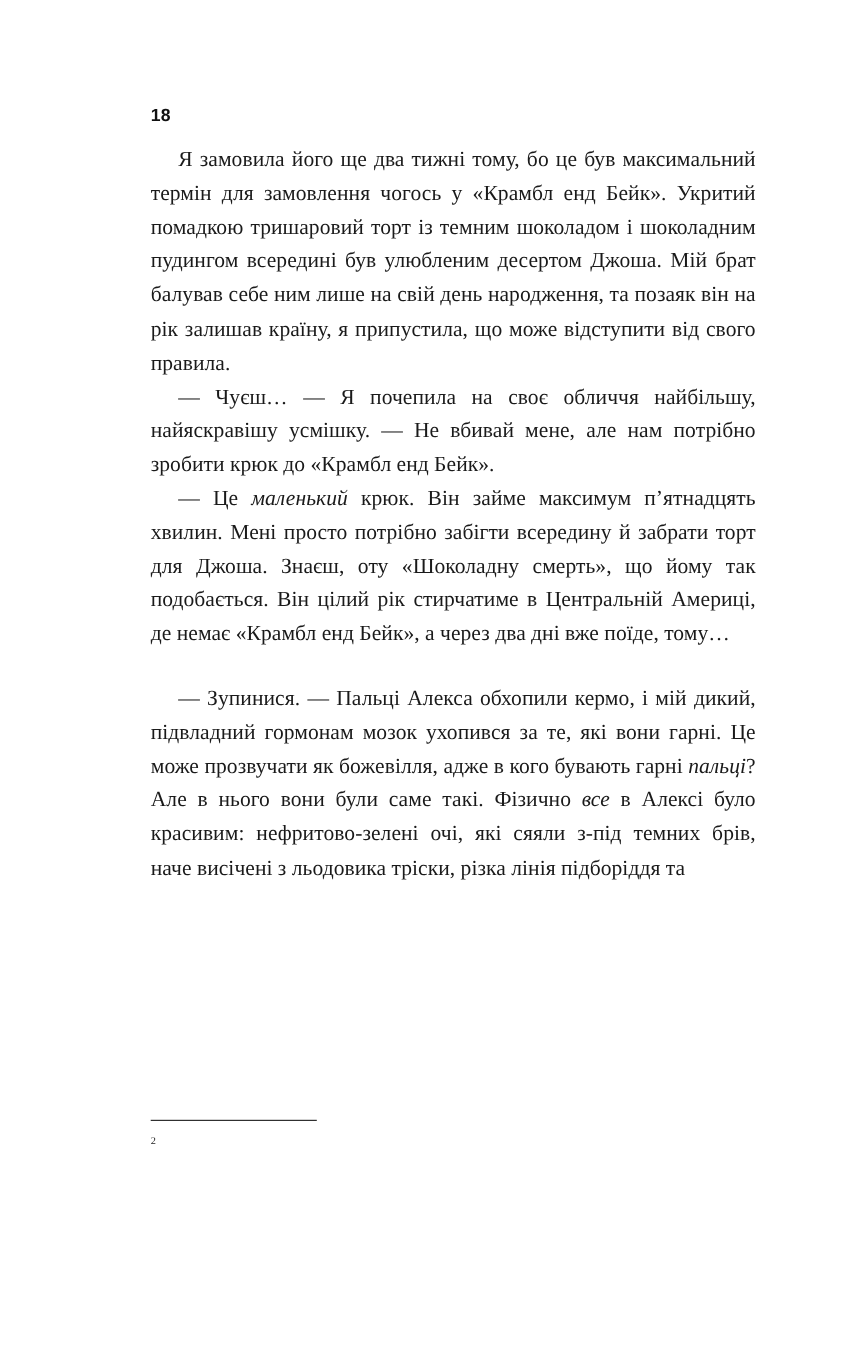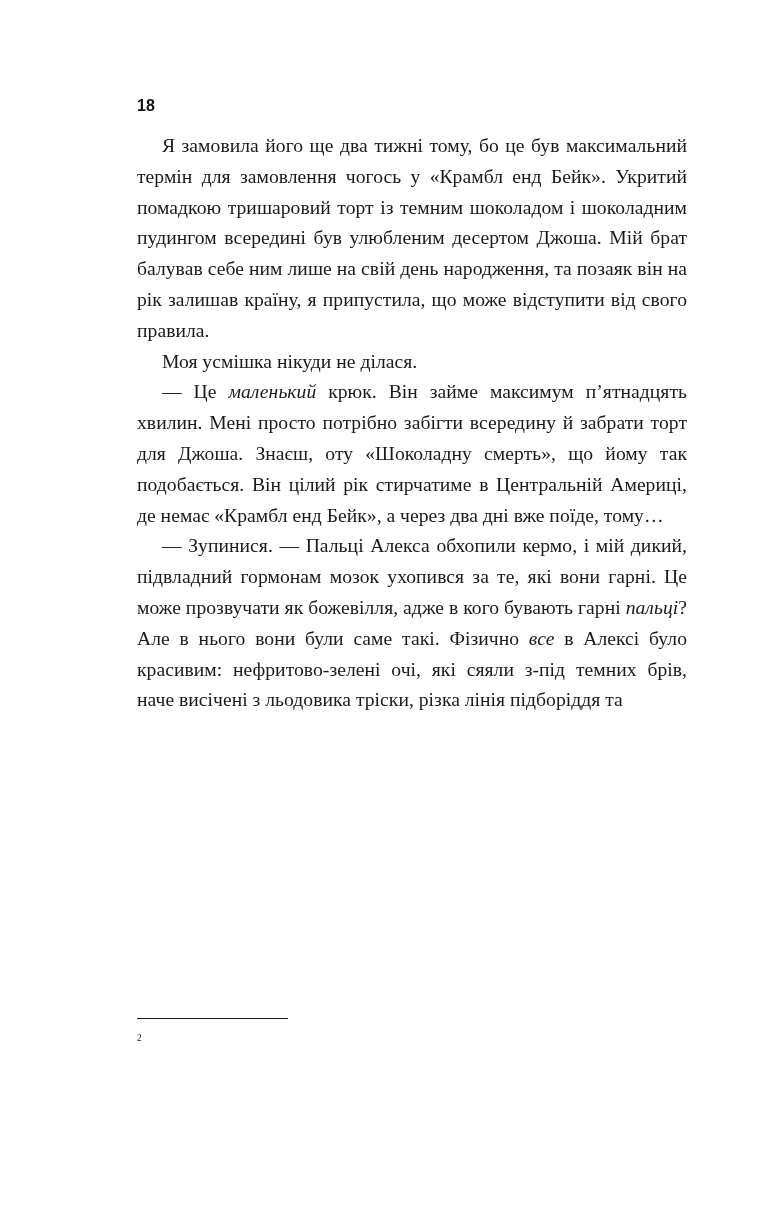--- a/index.html
+++ b/index.html
@@ -54,20 +54,21 @@
     line-height: 30.8px;
     hyphens: auto;
     -webkit-hyphens: auto;
     -ms-hyphens: auto;
     word-spacing: -0.1px;
     letter-spacing: 0.05px;
   }
 
   p.para.last {
     text-align: justify;
+    margin-top: 28px;
   }
 
   i, em { font-style: italic; }
 
   sup.fnref {
     font-size: 0.62em;
     vertical-align: super;
     line-height: 0;
     padding-left: 0.5px;
   }
@@ -109,21 +110,21 @@
 </style>
 </head>
 <body style="background: rgb(255, 255, 255); color: rgb(26, 26, 26);">
 
 <div class="page">
 
   <div class="folio">18</div>
 
   <div class="textblock">
     <p class="para"><span>Я замовила його ще два тижні тому, бо це був максимальний термін для замовлення чогось у «Крамбл енд Бейк». Укритий помадкою тришаровий торт із темним шоколадом і шоколадним пудингом всередині був улюбленим десертом Джоша. Мій брат балував себе ним лише на свій день народження, та позаяк він на рік залишав країну, я припустила, що може відступити від свого правила.</span></p>
-    <p class="para"><span>Моя усмішка нікуди не ділася.</span></p>
+    <p class="para"><span>— Чуєш… — Я почепила на своє обличчя найбільшу, найяскравішу усмішку. — Не вбивай мене, але нам потрібно зробити крюк до «Крамбл енд Бейк».</span></p>
     <p class="para"><span>— Це </span><i>маленький</i><span> крюк. Він займе максимум п’ятнадцять хвилин. Мені просто потрібно забігти всередину й забрати торт для Джоша. Знаєш, оту «Шоколадну смерть», що йому так подобається. Він цілий рік стирчатиме в Центральній Америці, де немає «Крамбл енд Бейк», а через два дні вже поїде, тому…</span></p>
     <p class="para last"><span>— Зупинися. — Пальці Алекса обхопили кермо, і мій дикий, підвладний гормонам мозок ухопився за те, які вони гарні. Це може прозвучати як божевілля, адже в кого бувають гарні </span><i>пальці</i><span>? Але в нього вони були саме такі. Фізично </span><i>все</i><span> в Алексі було красивим: нефритово-зелені очі, які сяяли з-під темних брів, наче висічені з льодовика тріски, різка лінія підборіддя та</span></p>
   </div>
 
   <div class="footnotes">
     <hr class="footnote-rule" style="width: 151px; background: rgb(26, 26, 26);">
     <div class="footnote">
       <span class="fn-marker">2</span>
     </div>
   </div>

